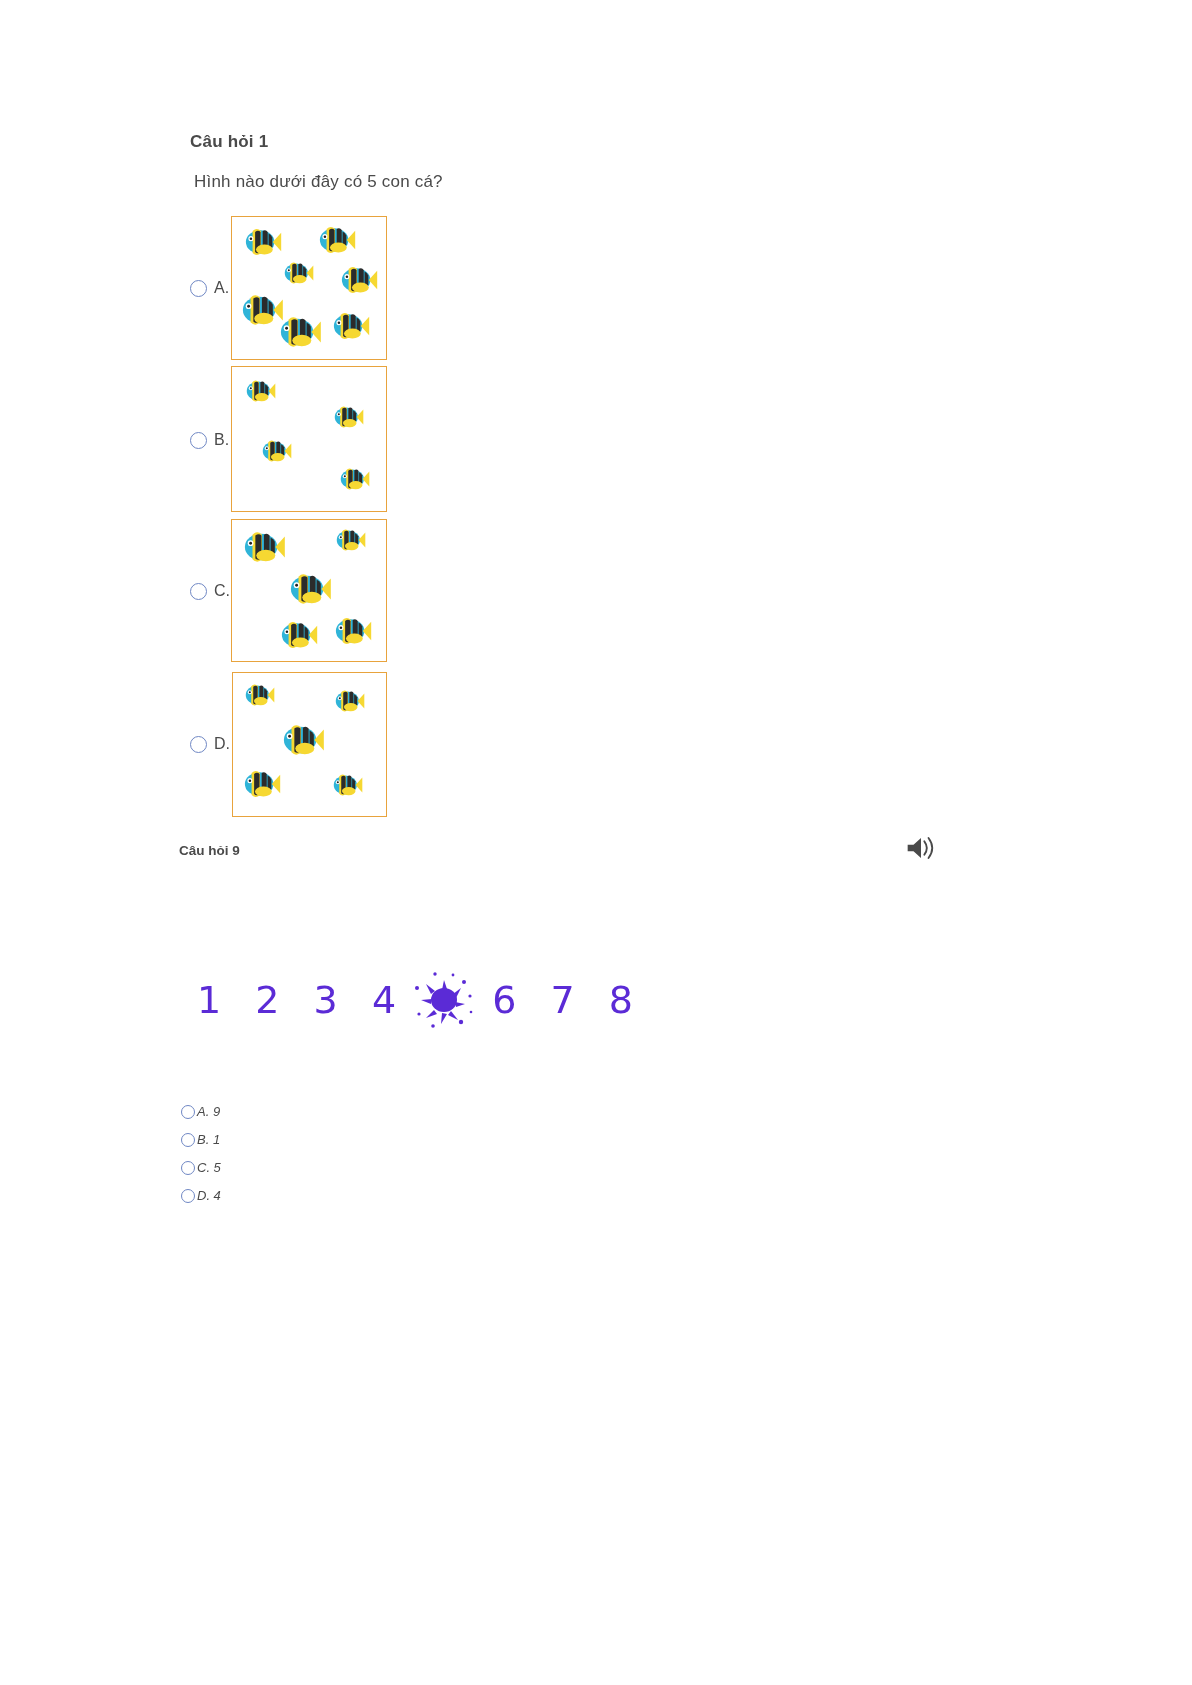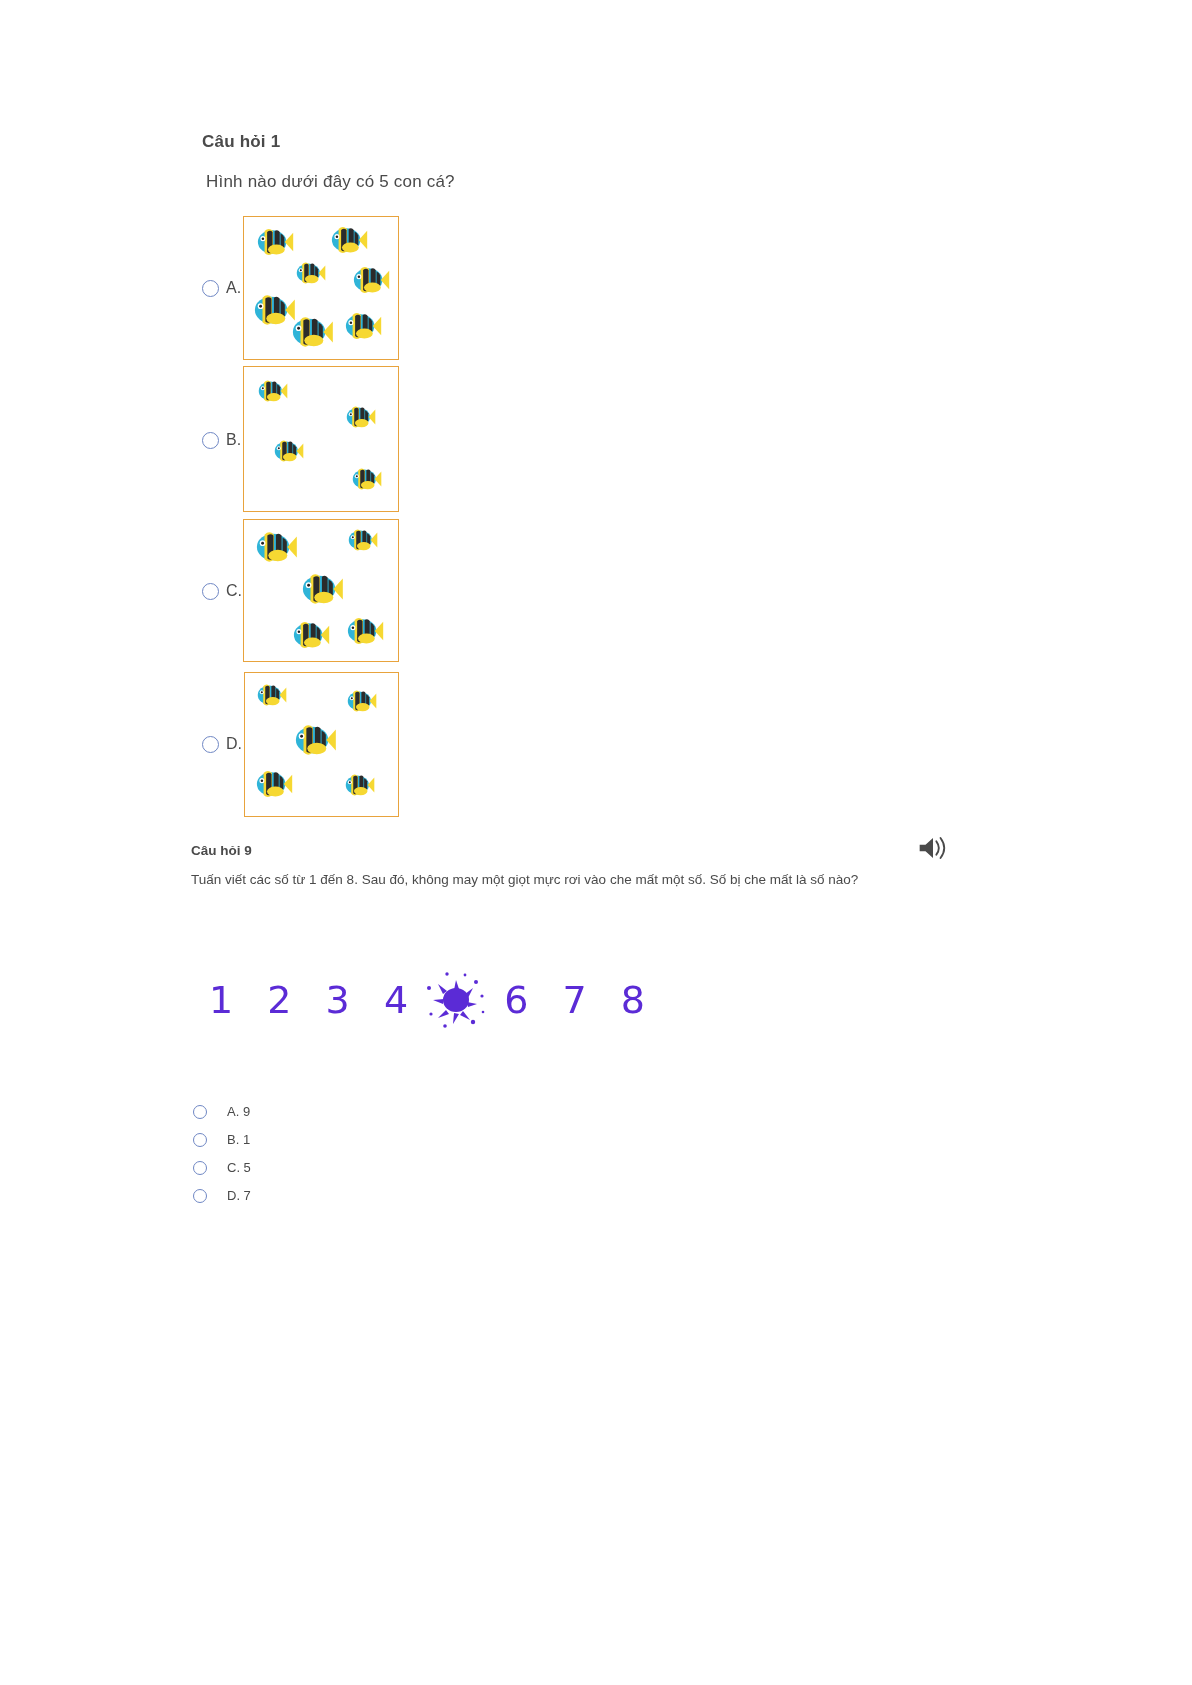--- a/index.html
+++ b/index.html
@@ -10,21 +10,21 @@
   body {
     width: 1192px;
     height: 1685px;
     position: relative;
     font-family: "Liberation Sans", sans-serif;
     color: #3b3b3b;
     overflow: hidden;
   }
   .page {
     position: absolute;
-    left: 16px; top: 0;
+    left: 4px; top: 0;
     width: 976px;
     height: 1685px;
   }
 
   
   .q1-title {
     position: absolute;
     left: 186px;
     top: 132px;
     font-size: 17px;
@@ -133,21 +133,22 @@
     align-items: center;
   }
   .q2-option .radio {
     width: 14px;
     height: 14px;
     border-width: 1.4px;
   }
   .q2-option .q2-label {
     font-size: 13px;
     color: #4a4a4a;
-    margin-left: 20px;
+    margin-left: 2px;
+    font-style: italic;
   }
 </style>
 </head>
 <body>
 
 <div class="page">
 
   <div class="q1-title">Câu hỏi 1</div>
   <div class="q1-prompt">Hình nào dưới đây có 5 con cá?</div>
 
@@ -404,21 +405,20 @@
       <path d="M36 16 q7 -6 13 0 l0 48 q-7 6 -13 0 Z" fill="#2b2b2b"></path>
       <path d="M54 14 q7 -5 12 2 l0 48 q-6 7 -12 2 Z" fill="#2b2b2b"></path>
       <path d="M68 20 q6 3 9 9 l0 22 q-4 7 -9 9 Z" fill="#2b2b2b"></path>
       <ellipse cx="58" cy="58" rx="20" ry="12" fill="#f6d832"></ellipse>
       <circle cx="26" cy="32" r="6" fill="#fff"></circle>
         <circle cx="26" cy="32" r="3" fill="#222"></circle>
     </svg>
   </div>
 
   <div class="q2-title">Câu hỏi 9</div>
-  <div class="q2-prompt">Tuấn viết các số từ 1 đến 8. Sau đó, không may một giọt mực rơi vào che mất một số. Số bị che mất là số nào?</div>
 
   <svg class="speaker" viewBox="0 0 40 36">
     <path d="M4 14 h7 l9 -8 v24 l-9 -8 h-7 z" fill="#4a4a4a"></path>
     <path d="M24 10 q6 8 0 16" stroke="#4a4a4a" stroke-width="2.2" fill="none" stroke-linecap="round"></path>
     <path d="M29 6 q9 12 0 24" stroke="#4a4a4a" stroke-width="2.2" fill="none" stroke-linecap="round"></path>
   </svg>
 
   <div class="numberline">
     <span>1</span>
     <span>2</span>
@@ -460,16 +460,16 @@
   <div class="q2-option" style="top:1132px;">
     <span class="radio"></span>
     <span class="q2-label">B. 1</span>
   </div>
   <div class="q2-option" style="top:1160px;">
     <span class="radio"></span>
     <span class="q2-label">C. 5</span>
   </div>
   <div class="q2-option" style="top:1188px;">
     <span class="radio"></span>
-    <span class="q2-label">D. 7</span>
+    <span class="q2-label">D. 4</span>
   </div>
 
 </div>
 
 </body></html>

